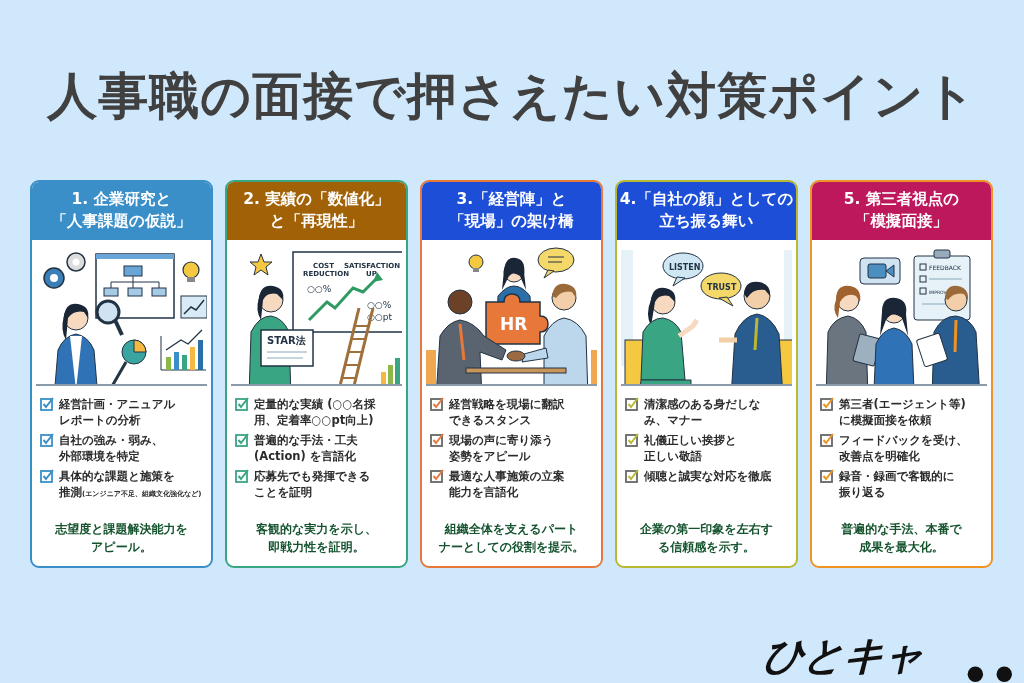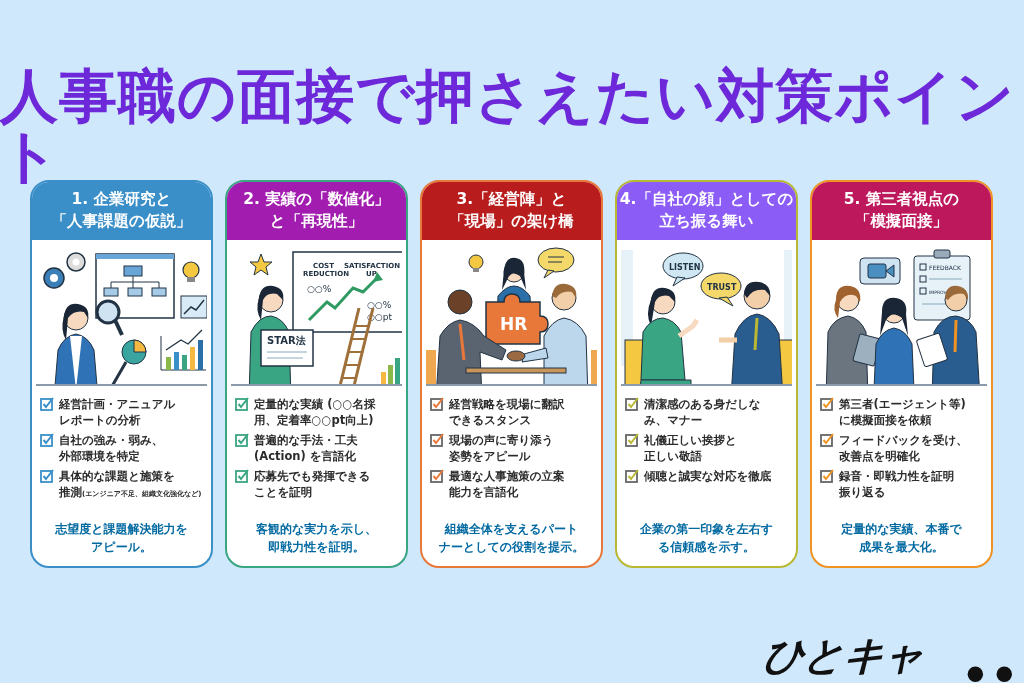--- a/index.html
+++ b/index.html
@@ -5,32 +5,32 @@
   * { box-sizing: border-box; margin: 0; padding: 0; }
   html, body { width: 1024px; height: 683px; overflow: hidden; }
   body {
     background: #cfe8fb;
     font-family: "DejaVu Sans", "Liberation Sans", sans-serif;
     position: relative;
     color: #222;
   }
   .title {
     position: absolute; left: 0; top: 66px; width: 1024px;
-    text-align: left;
-    font-size: 58px; font-weight: bold; letter-spacing: 1px;
-    color: #6d28d9;
+    text-align: center;
+    font-size: 50px; font-weight: bold; letter-spacing: 1px;
+    color: #404040;
     line-height: 60px;
   }
   .cards {
     position: absolute; left: 30px; top: 180px;
   }
   .card {
     position: absolute; top: 0;
     width: 183px; height: 388px;
-    border-radius: 19px;
+    border-radius: 9px;
     border: 2px solid;
     background: #fff;
     overflow: hidden;
   }
   .card-head {
     height: 58px;
     color: #fff;
     font-weight: bold;
     font-size: 15.5px;
     line-height: 22px;
@@ -55,21 +55,21 @@
   .check {
     flex: 0 0 14px; width: 14px; height: 14px; margin-right: 5px; margin-top: 1px;
   }
   .pt-text { white-space: pre-line; }
   .small { font-size: 7px; font-weight: bold; }
   .summary {
     position: absolute; left: 0; right: 0; bottom: 10px;
     text-align: center;
     font-size: 12px; font-weight: bold; line-height: 18px;
     white-space: pre-line;
-    color: #0369a1;
+    color: #14532d;
   }
   .logo {
     position: absolute; left: 760px; top: 628px;
     display: flex; align-items: center;
   }
   .logo-text {
     font-size: 40px; font-weight: bold; font-style: italic;
     color: #111; letter-spacing: -1px;
     transform: skewX(-8deg);
     font-family: "DejaVu Sans", sans-serif;
@@ -157,21 +157,21 @@
           </svg>
         <span><span class="pt-text">具体的な課題と施策を
 推測</span><span class="small">(エンジニア不足、組織文化強化など)</span></span>
       </div>
     </div>
     <div class="summary">志望度と課題解決能力を
 アピール。</div>
   </div>
 
   <div class="card" style="left:195px;border-color:#3aa582;">
-    <div class="card-head" style="background:#a21caf;">2. 実績の「数値化」
+    <div class="card-head" style="background:#a16207;">2. 実績の「数値化」
 と「再現性」</div>
     <div class="illus">
       <svg width="175" height="158" viewBox="0 0 175 158">
         <g>
             <polygon points="30,14 33,22 41,22 35,27 37,35 30,30 23,35 25,27 19,22 27,22" fill="#f5c842" stroke="#234"></polygon>
           </g>
         <rect x="62" y="12" width="110" height="80" fill="#fff" stroke="#234" stroke-width="1.5"></rect>
         <text x="82" y="28" font-size="7" font-weight="bold" fill="#234" font-family="DejaVu Sans, sans-serif">COST</text>
         <text x="72" y="36" font-size="7" font-weight="bold" fill="#234" font-family="DejaVu Sans, sans-serif">REDUCTION</text>
         <text x="113" y="28" font-size="7" font-weight="bold" fill="#234" font-family="DejaVu Sans, sans-serif">SATISFACTION</text>
@@ -228,21 +228,21 @@
           </svg>
         <span class="pt-text">応募先でも発揮できる
 ことを証明</span>
       </div>
     </div>
     <div class="summary">客観的な実力を示し、
 即戦力性を証明。</div>
   </div>
 
   <div class="card" style="left:390px;border-color:#e8783a;">
-    <div class="card-head" style="background:#b91c1c;">3.「経営陣」と
+    <div class="card-head" style="background:#1d4ed8;">3.「経営陣」と
 「現場」の架け橋</div>
     <div class="illus">
       <svg width="175" height="158" viewBox="0 0 175 158">
         <g>
             <circle cx="50" cy="22" r="7" fill="#f5c842" stroke="#234"></circle>
             <rect x="47" y="28" width="6" height="4" fill="#888"></rect>
           </g>
         <g>
             <ellipse cx="130" cy="20" rx="18" ry="12" fill="#f5d86a" stroke="#234"></ellipse>
             <polygon points="122,30 118,38 128,31" fill="#f5d86a" stroke="#234"></polygon>
@@ -291,21 +291,21 @@
           </svg>
         <span class="pt-text">最適な人事施策の立案
 能力を言語化</span>
       </div>
     </div>
     <div class="summary">組織全体を支えるパート
 ナーとしての役割を提示。</div>
   </div>
 
   <div class="card" style="left:585px;border-color:#b9b832;">
-    <div class="card-head" style="background:#8b5cf6;">4.「自社の顔」としての
+    <div class="card-head" style="background:#1d4ed8;">4.「自社の顔」としての
 立ち振る舞い</div>
     <div class="illus">
       <svg width="175" height="158" viewBox="0 0 175 158">
         <rect x="0" y="10" width="12" height="116" fill="#e6f1f8"></rect>
           <rect x="163" y="10" width="12" height="116" fill="#e6f1f8"></rect>
         <g>
             <ellipse cx="62" cy="26" rx="20" ry="13" fill="#cfe6f3" stroke="#234"></ellipse>
             <polygon points="56,37 52,46 64,38" fill="#cfe6f3" stroke="#234"></polygon>
         <text x="48" y="30" font-size="8" font-weight="bold" fill="#234" font-family="DejaVu Sans, sans-serif">LISTEN</text>
           </g>
@@ -408,25 +408,25 @@
             <polyline points="3.5,7 6,10 13,1" fill="none" stroke="#ef9322" stroke-width="2"></polyline>
           </svg>
         <span class="pt-text">フィードバックを受け、
 改善点を明確化</span>
       </div>
       <div class="point">
         <svg class="check" viewBox="0 0 14 14">
             <rect x="1" y="2" width="11" height="11" fill="none" stroke="#666" stroke-width="1.8"></rect>
             <polyline points="3.5,7 6,10 13,1" fill="none" stroke="#ef9322" stroke-width="2"></polyline>
           </svg>
-        <span class="pt-text">録音・即戦力性を証明
+        <span class="pt-text">録音・録画で客観的に
 振り返る</span>
       </div>
     </div>
-    <div class="summary">定量的な実績、本番で
+    <div class="summary">普遍的な手法、本番で
 成果を最大化。</div>
   </div>
 
 </div>
 
 <div class="logo">
   <span class="logo-text">ひとキャリ</span>
   <svg width="68" height="40" viewBox="0 0 68 40" style="margin-left:6px;">
     <circle cx="18" cy="11" r="8" fill="#111"></circle>
     <path d="M2,38 Q4,20 18,20 Q32,20 34,38 Z" fill="#111"></path>

